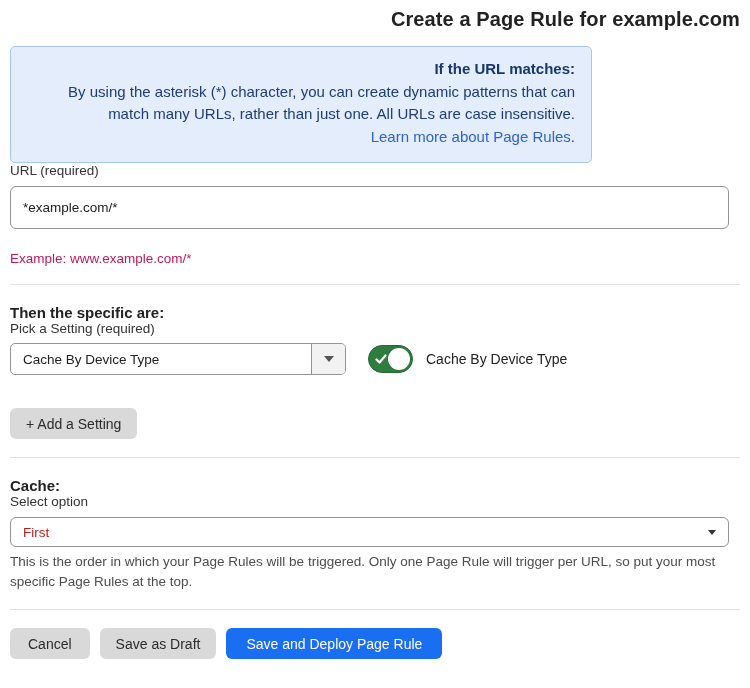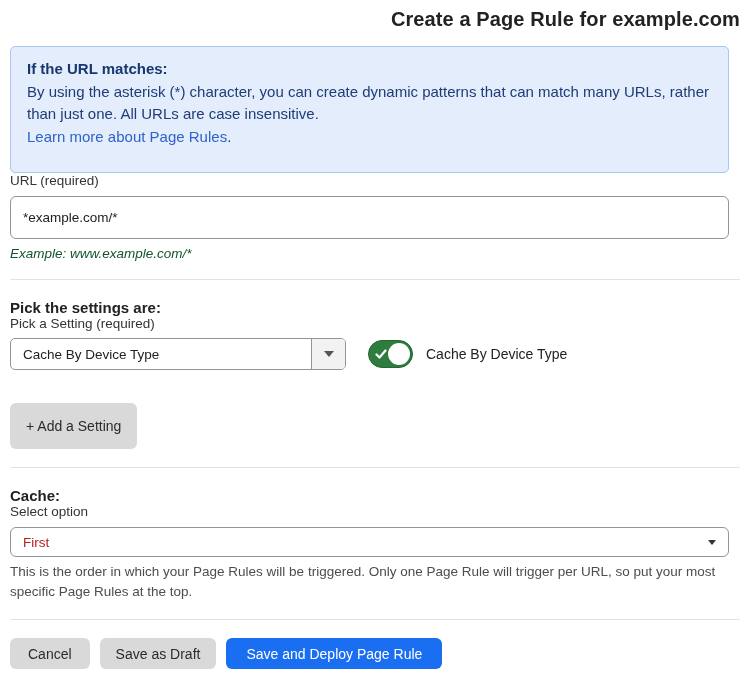--- a/index.html
+++ b/index.html
@@ -15,28 +15,29 @@
   .page-title {
     font-size: 20px;
     font-weight: 700;
     color: #222;
     letter-spacing: .1px;
     text-align: right;
   }
   
   .callout {
     margin-top: 15px;
-    width: 719px;
+    width: 582px;
     background: #e3edfb;
     border: 1px solid #a9c7ee;
     border-radius: 5px;
-    padding: 11px 16px 24px 16px;
+    padding: 11px 16px 14px 16px;
     font-size: 15px;
     line-height: 1.5;
     color: #1f3c78;
+    text-align: right;
   }
   .callout .callout-heading {
     font-weight: 700;
     color: #17376e;
   }
   .callout a.callout-link {
     color: #2f63c9;
     cursor: pointer;
   }
   .callout .link-suffix { color: #1f3c78; }
@@ -54,24 +55,23 @@
     border: 1px solid #949494;
     border-radius: 6px;
     padding: 0 12px;
     font-size: 13.5px;
     color: #222;
     font-family: "Liberation Sans", sans-serif;
     background: #fff;
     outline: none;
   }
   .helper-text {
-    margin-top: 7px;
-    font-size: 13.5px;
-    color: #14532d;
-    font-style: italic;
+    margin-top: 22px;
+    font-size: 13.5px;
+    color: #be185d;
   }
   .divider {
     border: none;
     border-top: 1px solid #e3e3e3;
     width: 730px;
     margin-top: 18px;
   }
   .section-heading {
     margin-top: 19px;
     font-size: 15px;
@@ -158,21 +158,21 @@
     border-radius: 6px;
     font-family: "Liberation Sans", sans-serif;
     font-size: 14px;
     cursor: pointer;
     color: #2b2b2b;
   }
   .btn-gray { background: #d9d9d9; }
   .btn-add {
     margin-top: 33px;
     padding: 6px 16px;
-    height: 46px;
+    height: 31px;
   }
   .select-input {
     margin-top: 8px;
     width: 719px;
     height: 30px;
     border: 1px solid #949494;
     border-radius: 6px;
     background: #fff;
     display: flex;
     align-items: center;
@@ -222,21 +222,21 @@
   <div class="callout-body">By using the asterisk (*) character, you can create dynamic patterns that can match many URLs, rather than just one. All URLs are case insensitive.</div>
   <div><a class="callout-link">Learn more about Page Rules</a><span class="link-suffix">.</span></div>
 </div>
 
 <label class="field-label">URL (required)</label>
 <input class="text-input" type="text" value="*example.com/*" style="">
 <div class="helper-text">Example: www.example.com/*</div>
 
 <hr class="divider">
 
-<div class="section-heading">Pick the settings are:</div>
+<div class="section-heading">Then the specific are:</div>
 
 <label class="field-label">Pick a Setting (required)</label>
 <div class="setting-row">
   <div class="dropdown">
     <div class="dropdown-value">Cache By Device Type</div>
     <div class="dropdown-arrow-seg">
       <span class="arrow-down"></span>
     </div>
   </div>
   <div class="toggle" role="switch" aria-checked="true">

